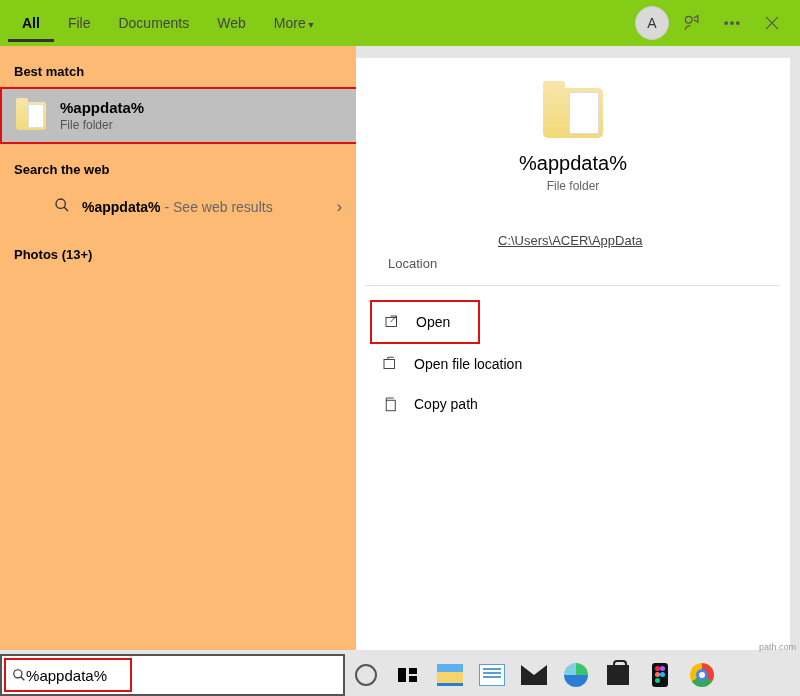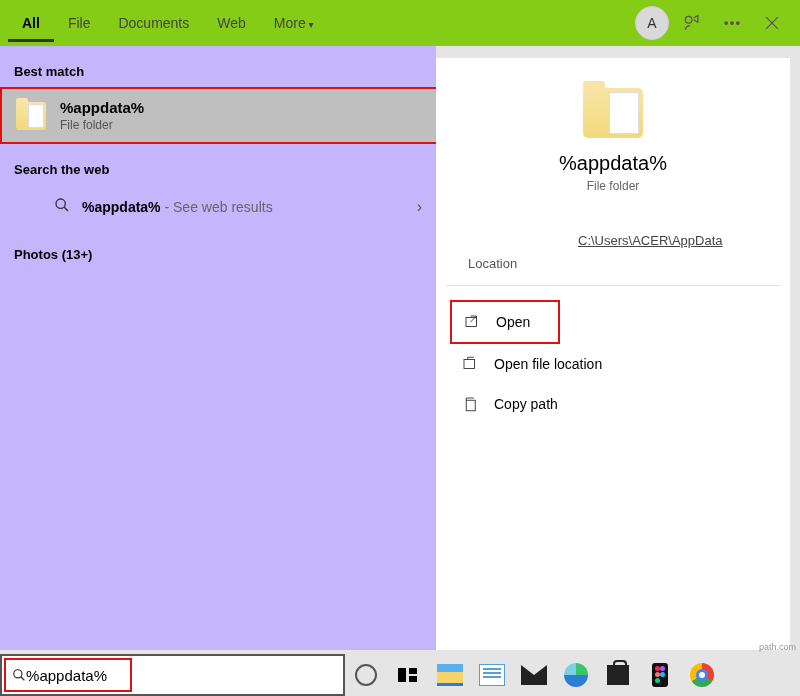--- a/index.html
+++ b/index.html
@@ -8,21 +8,21 @@
 .tabs { height: 46px; background: #84cc16; display: flex; align-items: center; padding: 0 8px; }
 .tab { padding: 10px 14px 8px; font-size: 14px; color: #444; cursor: pointer; border-bottom: 3px solid transparent; }
 .tab.active { border-bottom: 3px solid #333; font-weight: 600; color: #000; }
 .tab-more::after { content: " ▾"; font-size: 10px; }
 .tab-spacer { flex: 1; }
 .header-icon { width: 36px; height: 36px; display: flex; align-items: center; justify-content: center; color: #555; cursor: pointer; margin: 0 2px; }
 .avatar { width: 34px; height: 34px; border-radius: 50%; background: #d9d9d9; display: flex; align-items: center; justify-content: center; font-size: 14px; color: #333; border: 1px solid #ccc; }
 .header-icon svg { width: 20px; height: 20px; stroke: #555; fill: none; stroke-width: 1.5; }
 
 .main { display: flex; height: 604px; }
-.left { width: 436px; background: #c4b5fd; }
+.left { width: 356px; background: #fdba74; }
 .right { flex: 1; background: #fff; margin: 12px 10px 0 0; position: relative; }
 
 .section-title { font-size: 13px; font-weight: 600; padding: 18px 14px 8px; color: #000; }
 .result-item { display: flex; align-items: center; padding: 10px 14px; cursor: pointer; }
 .result-item.selected { background: #bfbfbf; }
 .highlight-red { border: 2px solid #d11; }
 .left .highlight-red { border-right: none; }
 .folder-icon-sm { width: 30px; height: 28px; background: linear-gradient(#f7e4a6,#f3d97a); border-radius: 1px 3px 3px 3px; position: relative; margin-right: 14px; }
 .folder-icon-sm::before { content:""; position:absolute; top:-4px; left:0; width:12px; height:4px; background:#f7e4a6; border-radius:2px 2px 0 0; }
 .folder-icon-sm::after { content:""; position:absolute; right:2px; top:2px; width:14px; height:22px; background:#fff; border:1px solid #ddd; }

